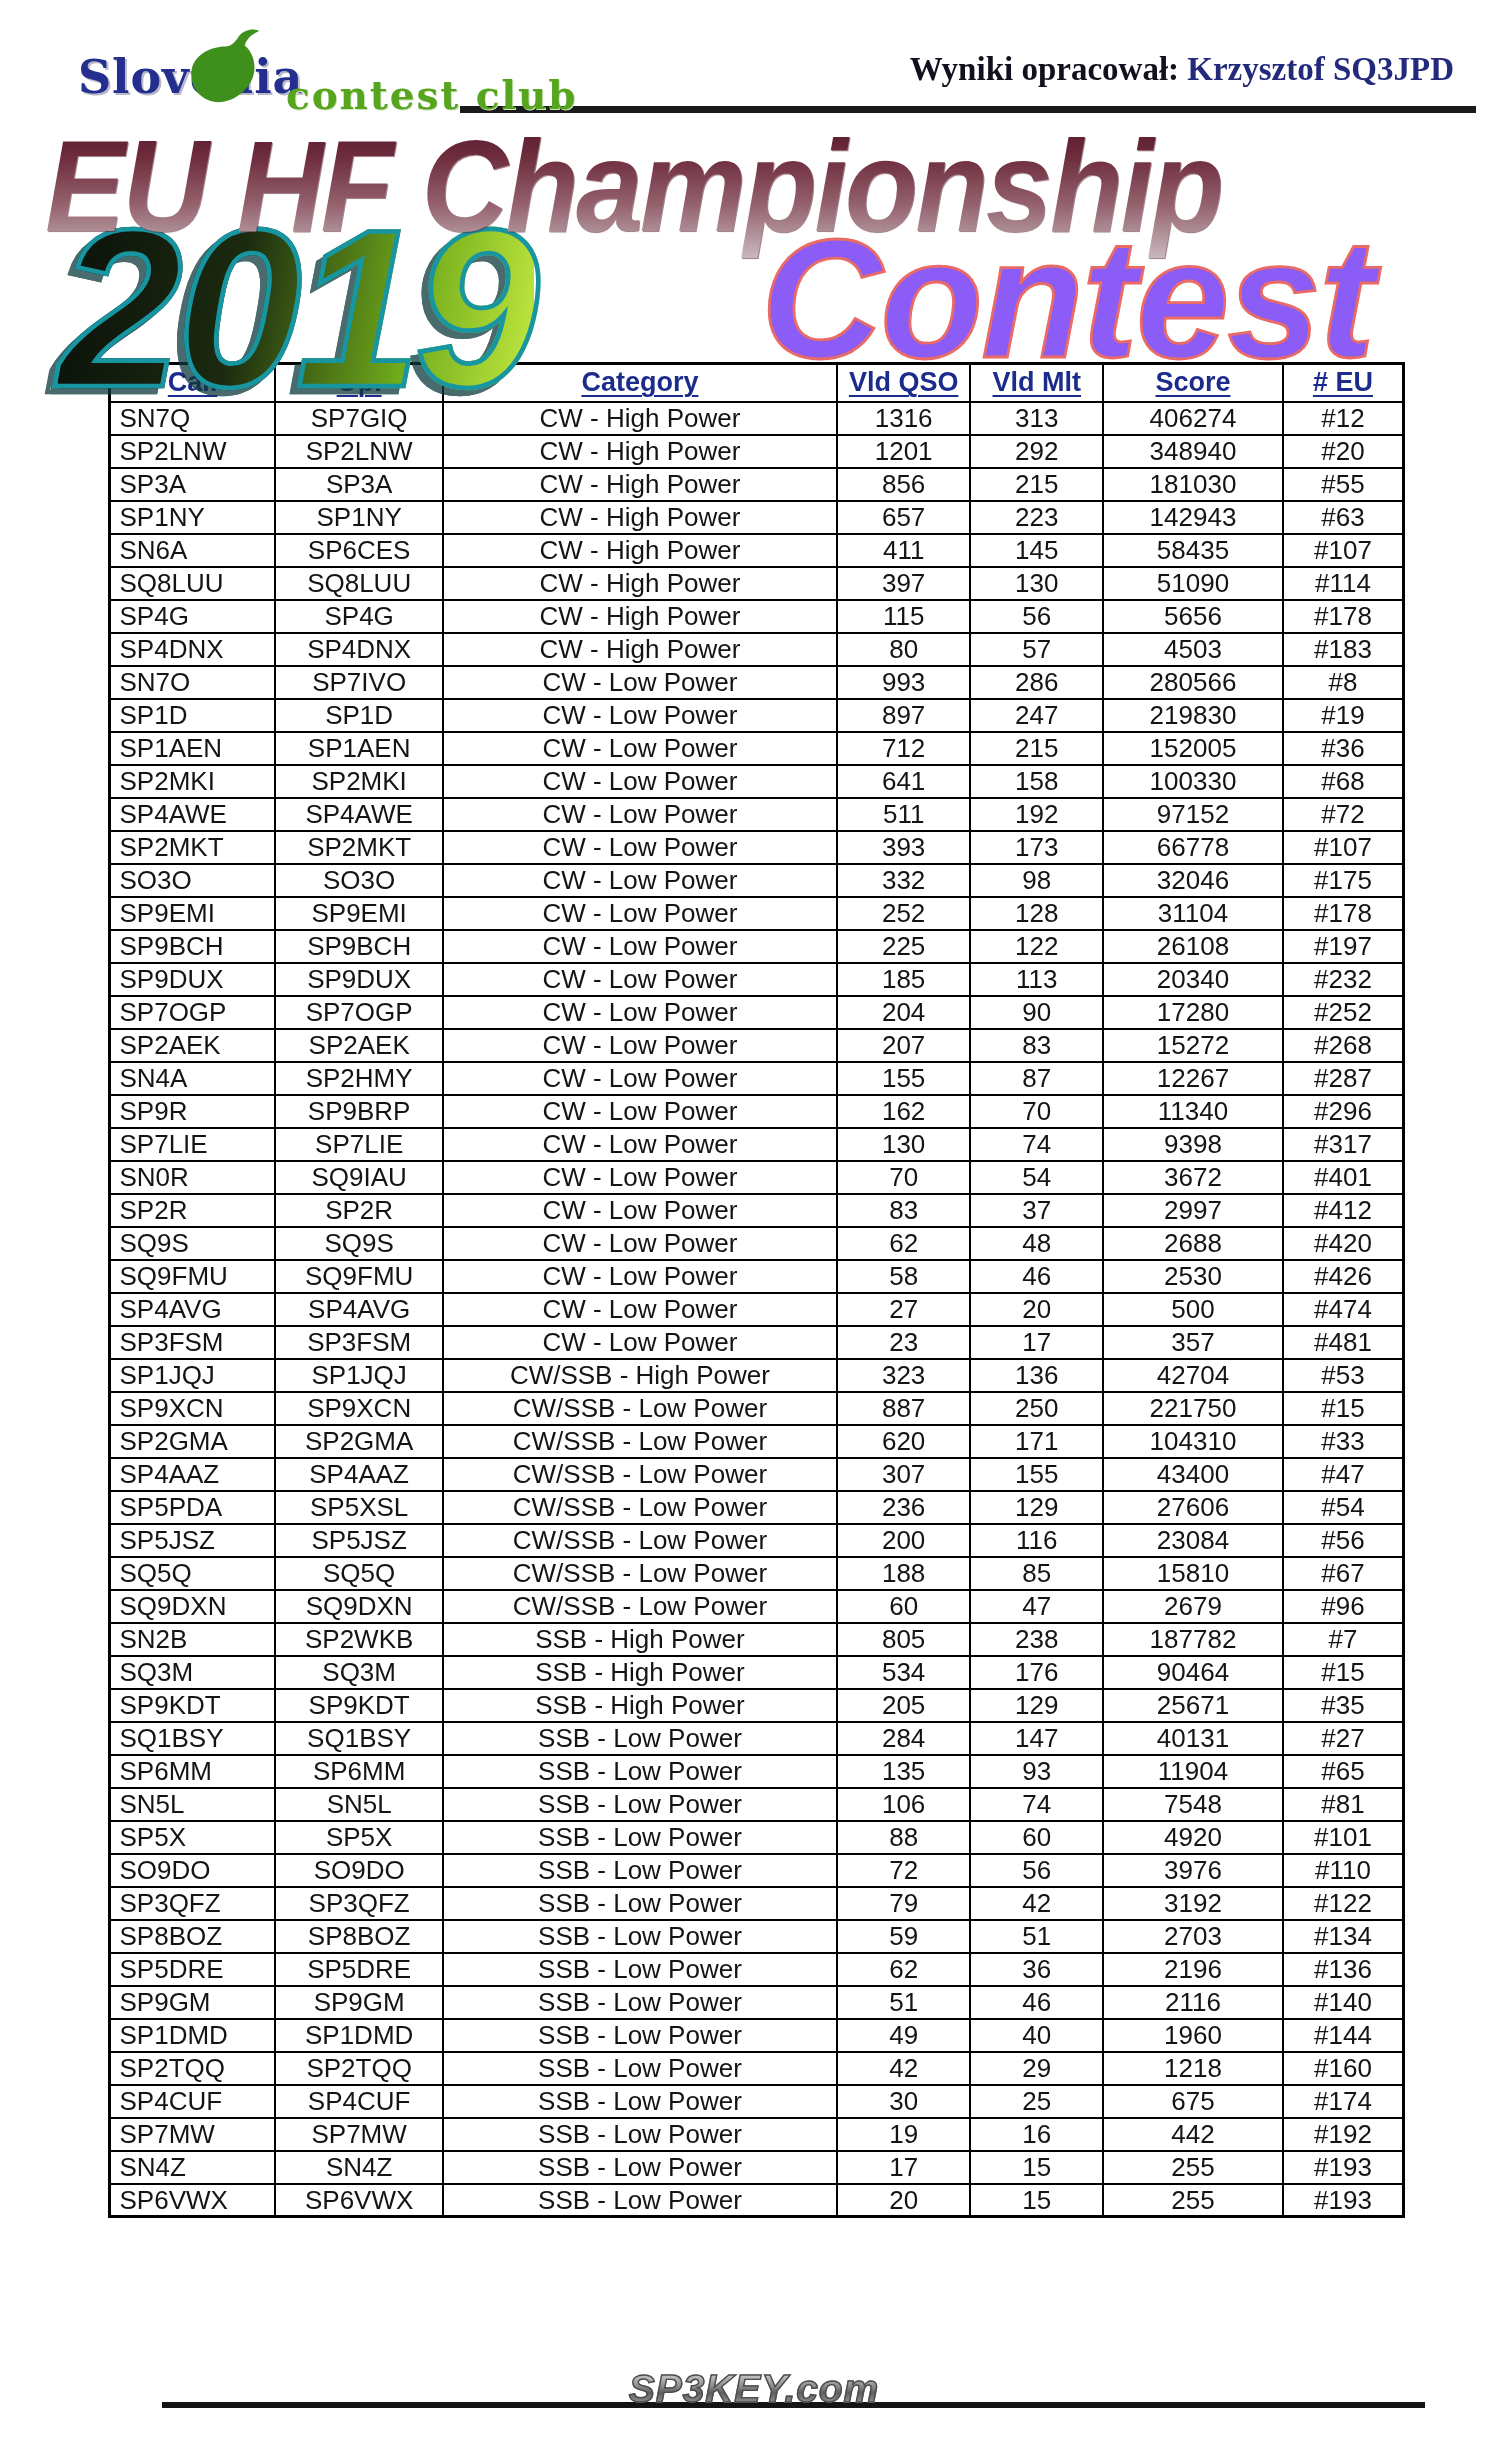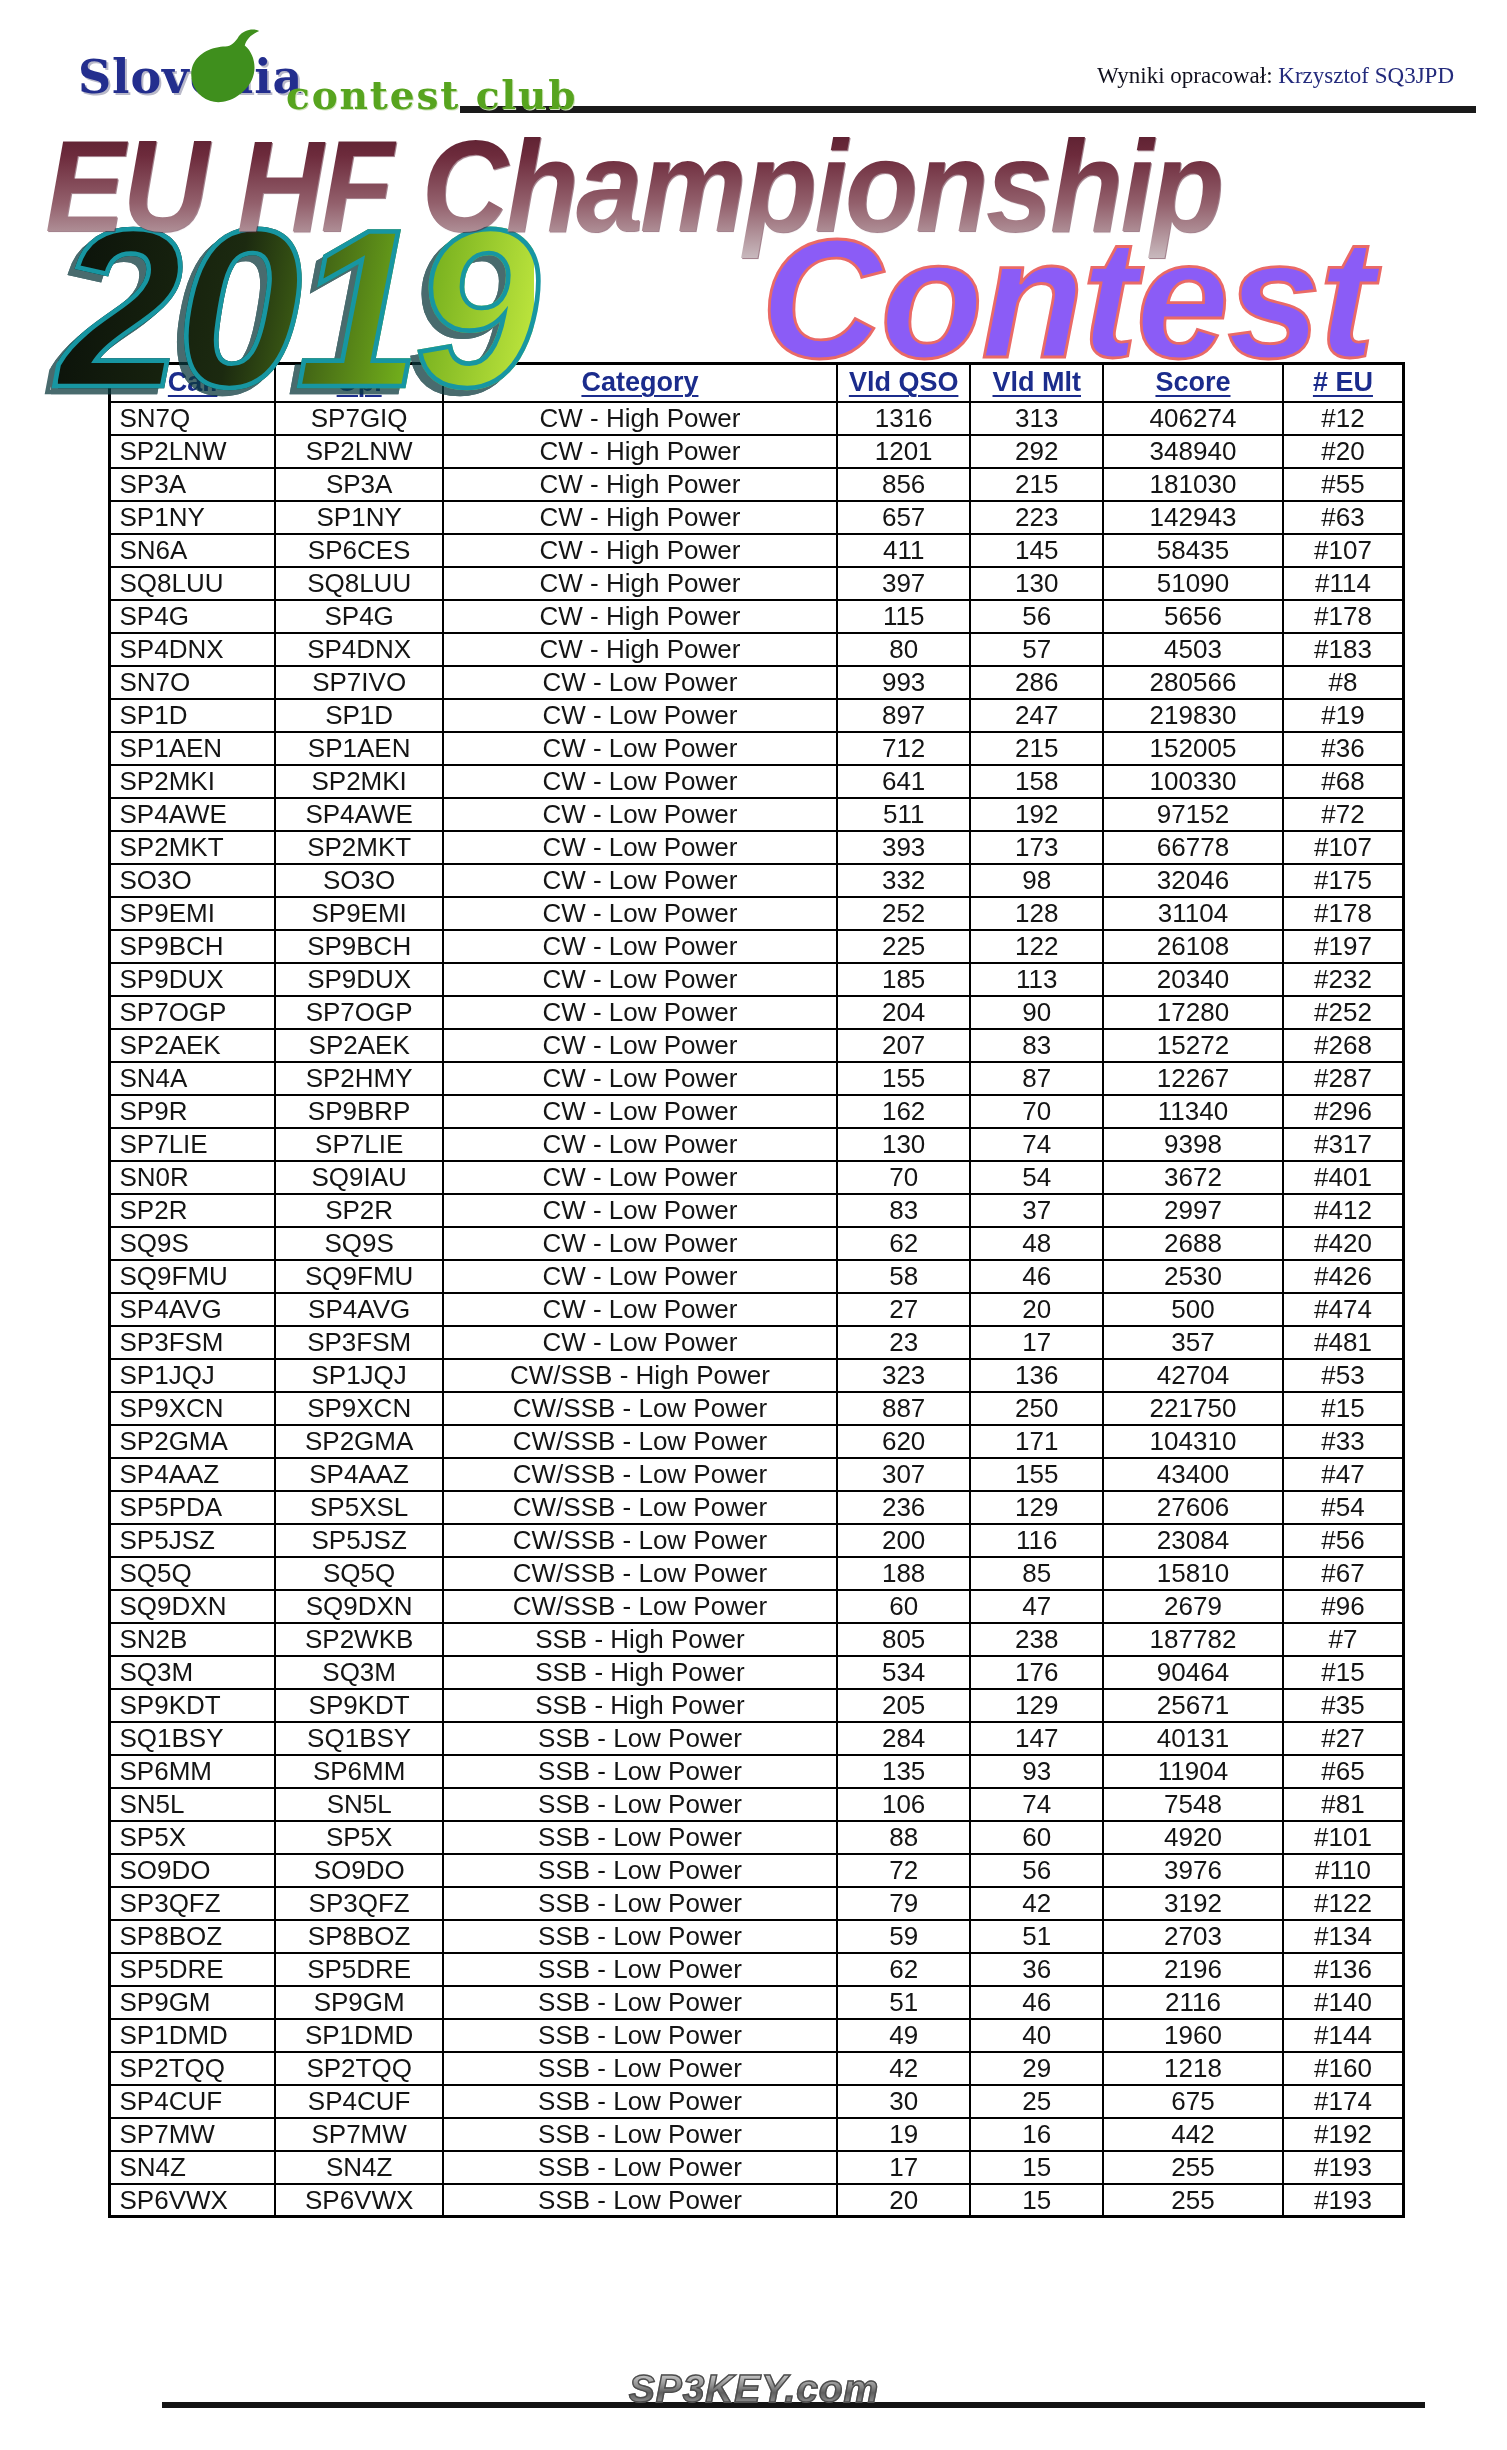--- a/index.html
+++ b/index.html
@@ -14,23 +14,23 @@
     text-shadow:1.9px 1.9px 0 #b9b9c9; z-index:2;margin-top:48px;
   }
   .leaf-icon{ position:absolute; left:168px; top:26px; width:111px; height:85px; z-index:3; }
   .logo-cc{
     position:absolute; left:286px; top:72px;
     font-family:"DejaVu Serif", serif; font-weight:bold;
     font-size:39px; color:#57a41f; letter-spacing:1.9px; z-index:2;
     text-shadow:0.9px 0.9px 0 #cfe3bb;
   }
   .credit{
-    position:absolute; right:54px; top:63px;
-    font-family:"Liberation Serif", serif; font-weight:normal;
-    font-size:23px; white-space:nowrap;
+    position:absolute; right:54px; top:51px;
+    font-family:"Liberation Serif", serif; font-weight:bold;
+    font-size:33px; white-space:nowrap;
   }
   .credit .credit-label{ color:#10101e; }
   .credit .credit-name{ color:#232a7c; }
   .header-divider{
     position:absolute; left:460px; top:106px; width:1016px; height:6.6px;
     background:#1a1a1a;
   }
 
   
   .title-main{

